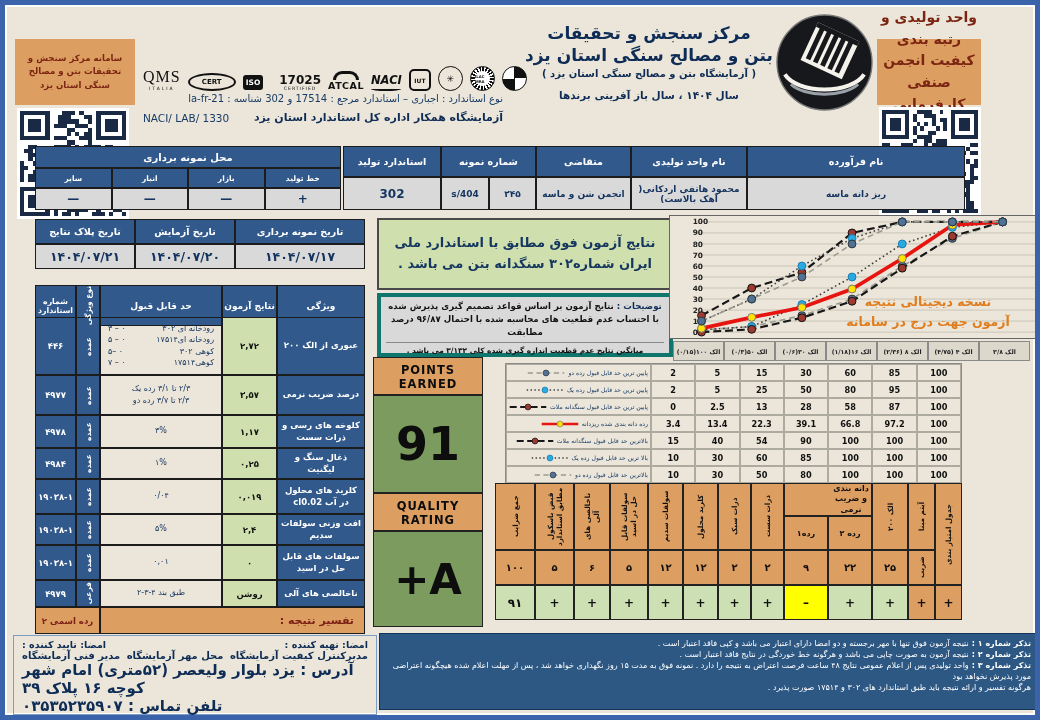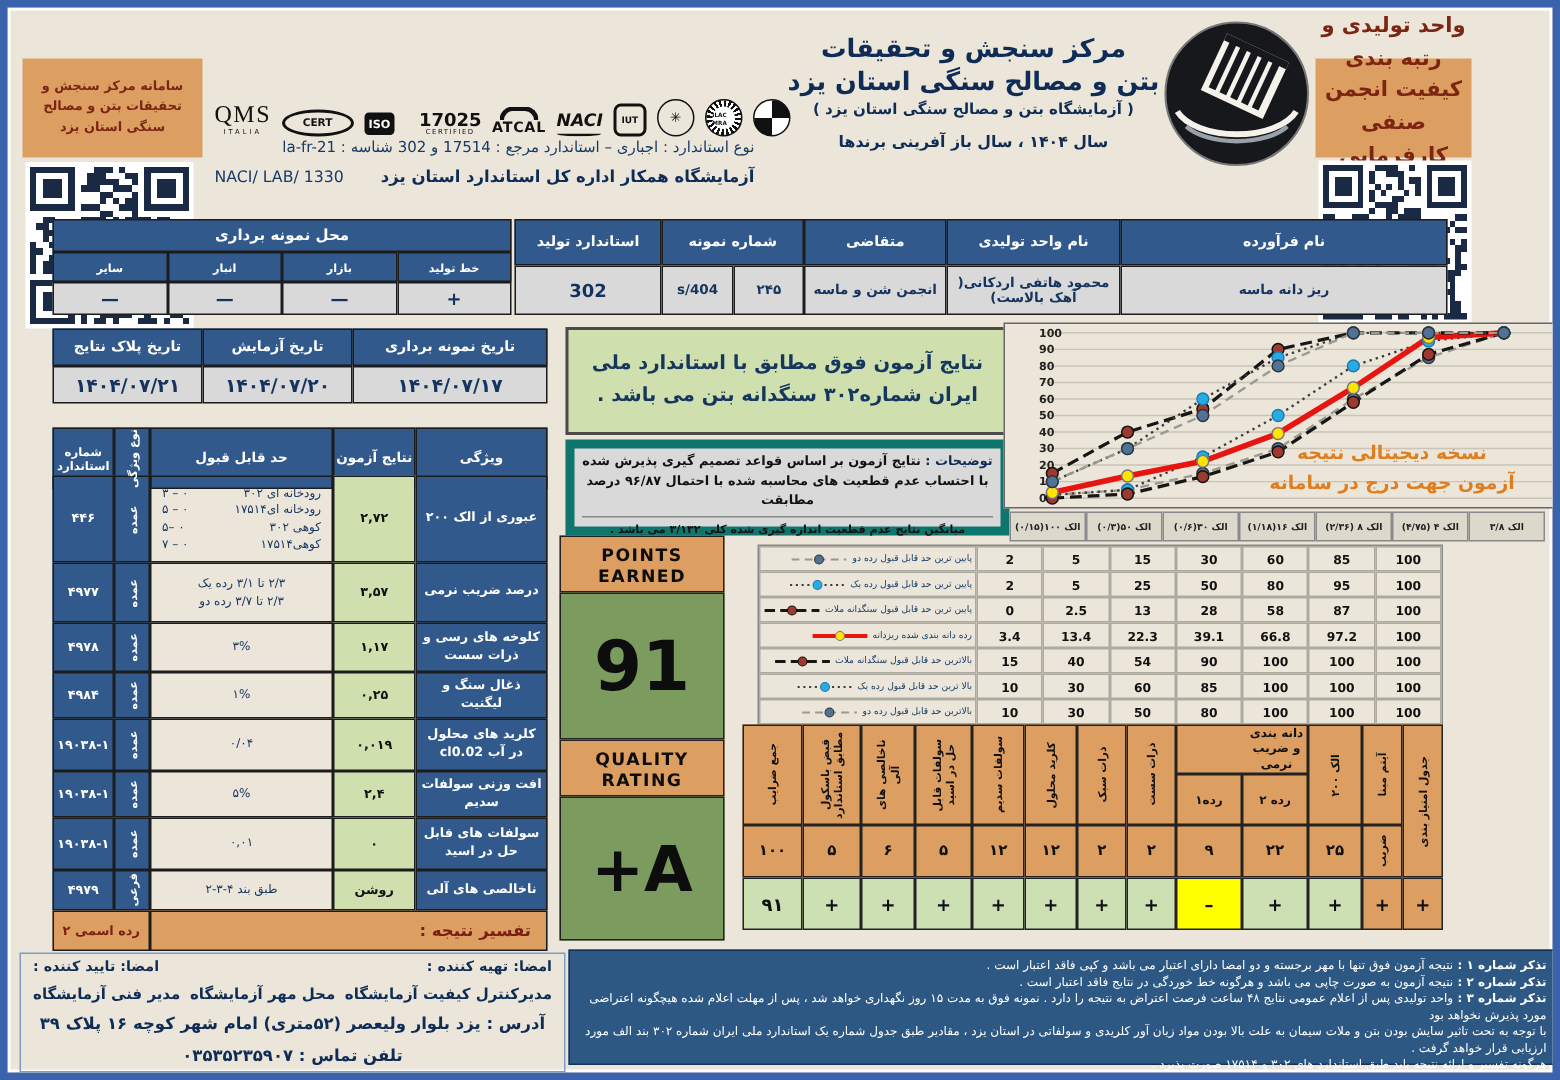--- a/index.html
+++ b/index.html
@@ -57,21 +57,21 @@
 #sampling{left:30px;top:141px;width:306px;display:grid;grid-template-columns:repeat(4,1fr);grid-template-rows:22px 20px 22px}
 #sampling .t{grid-column:1/5;font-size:10px;font-weight:bold}
 #sampling .h{font-size:7.5px;font-weight:bold}
 #sampling .v{font-size:12px;font-weight:bold}
 
 #dates{left:30px;top:214px;width:330px;display:grid;grid-template-columns:130px 100px 100px;grid-template-rows:25px 25px}
 #dates .h{font-size:9.5px;font-weight:bold}
 #dates .v{font-size:12.5px;font-weight:bold}
 
 #verdict{left:372px;top:213px;width:296px;height:72px;background:#cfe0ae;border:2px solid #4a4a4a;display:flex;align-items:center;justify-content:center;text-align:center;font-size:13px;font-weight:bold;color:#15365f;line-height:1.6;padding:2px 8px}
-#notes{left:372px;top:288px;width:296px;height:64px;background:#d9d9d9;border:6px solid #0f766e;font-size:8.6px;font-weight:bold;color:#111;text-align:center;padding:3px 5px;line-height:1.5}
+#notes{left:372px;top:288px;width:296px;height:64px;background:#d9d9d9;border:4px solid #0f766e;font-size:8.6px;font-weight:bold;color:#111;text-align:center;padding:3px 5px;line-height:1.5}
 .cbx{display:inline-block;width:9px;height:9px;border:1.4px solid #111;vertical-align:-1px;margin:0 4px}
 .cbx.f{background:#111}
 #notes .unc{font-size:7.4px;margin-top:3px;border-top:1px solid #888;padding-top:2px;font-weight:bold}
 
 #chartsvg{left:664px;top:210px;width:373px;height:124px;border:1px solid #666;background:#ebe6d9}
 #annot{left:818px;top:287px;width:210px;text-align:center;color:#e07d1e;font-size:12.5px;font-weight:bold;line-height:1.6}
 #xlabels{left:668px;top:336px;width:357px;height:20px;display:grid;direction:ltr;grid-template-columns:repeat(7,1fr)}
 #xlabels .xlab{border:1px solid #8a8a8a;background:#dcd8cc;font-size:6.2px;font-weight:bold;display:flex;align-items:center;justify-content:center;color:#222}
 #ctable{left:500px;top:358px;width:457px;direction:ltr;display:grid;grid-template-columns:145px repeat(7,1fr);grid-auto-rows:17px;border:1px solid #8a8a8a;background:#ebe6d9}
 #ctable>div{border:1px solid #adaaa0}
@@ -114,21 +114,21 @@
 .scell.val{font-size:10px;font-weight:bold}
 .scell.grp{font-size:8px;font-weight:bold;line-height:1.3;padding:0 2px}
 .scell.sub{font-size:8px;font-weight:bold}
 .scell.mark{font-size:12px;font-weight:bold}
 
 #remarks{left:374px;top:628px;width:661px;height:77px;background:#2d5884;color:#fff;font-size:8px;line-height:1.38;padding:4px 8px;border:1px solid #13335c}
 .rlead{font-weight:bold;margin-left:3px}
 #leftfooter{left:8px;top:630px;width:364px;height:80px;border:1px solid #7e9cc4;color:#0e2c55;display:flex;flex-direction:column;justify-content:space-between;padding:3px 8px 4px}
 .sigrow{display:flex;justify-content:space-between;font-size:9.5px;font-weight:bold}
 .rolerow{display:flex;justify-content:space-between;font-size:10px;font-weight:bold}
-.addr,.phone{text-align:center;font-size:11px;font-weight:bold}
+.addr,.phone{text-align:left;font-size:15px;font-weight:bold}
 </style>
 </head>
 <body>
 
 <div id="page">
 
   <div class="abs orbox" id="sysbox">سامانه مرکز سنجش و تحقیقات بتن و مصالح سنگی استان یزد</div>
   <div class="abs qrwrap" id="qrL">
       <svg viewBox="0 0 25 25" preserveAspectRatio="none" shape-rendering="crispEdges">
         <rect width="25" height="25" fill="#fff"></rect>
@@ -1074,21 +1074,20 @@
       <div class="scell gr mark" style="grid-area: 4 / 12;">+</div>
       <div class="scell or rot2" style="grid-area: 1 / 13 / 3;">جمع ضرایب</div>
       <div class="scell or val" style="grid-area: 3 / 13;">۱۰۰</div>
       <div class="scell gr val mark" style="grid-area: 4 / 13;">۹۱</div>
     </div>
 
   <div class="abs" id="remarks">
       <div class="remark"><span class="rlead">تذکر شماره ۱ :</span>نتیجه آزمون فوق تنها با مهر برجسته و  دو امضا دارای اعتبار می باشد و کپی فاقد اعتبار است .</div>
       <div class="remark"><span class="rlead">تذکر شماره ۲ :</span>نتیجه آزمون به صورت چاپی می باشد و هرگونه خط خوردگی در نتایج فاقد اعتبار است .</div>
       <div class="remark"><span class="rlead">تذکر شماره ۳ :</span>واحد تولیدی پس از اعلام عمومی نتایج ۴۸ ساعت فرصت اعتراض به نتیجه را دارد . نمونه فوق به مدت ۱۵ روز نگهداری خواهد شد ، پس  از مهلت اعلام شده هیچگونه اعتراضی مورد پذیرش نخواهد بود</div>
-      <div class="remark">با توجه به تحت تاثیر سایش بودن بتن و ملات سیمان به علت بالا بودن مواد زیان آور کلریدی و سولفاتی در استان یزد ، مقادیر طبق جدول شماره یک استاندارد ملی ایران شماره  ۳۰۲ بند الف مورد ارزیابی قرار خواهد گرفت .</div>
       <div class="remark">هرگونه تفسیر و ارائه نتیجه باید طبق استاندارد های ۳۰۲ و ۱۷۵۱۴ صورت پذیرد .</div>
     </div>
   <div class="abs" id="leftfooter">
     <div class="sigrow">
       <span>امضا: تهیه کننده :</span>
       <span>امضا: تایید کننده :</span>
     </div>
     <div class="rolerow">
       <span>مدیرکنترل کیفیت آزمایشگاه</span>
       <span>محل مهر آزمایشگاه</span>

